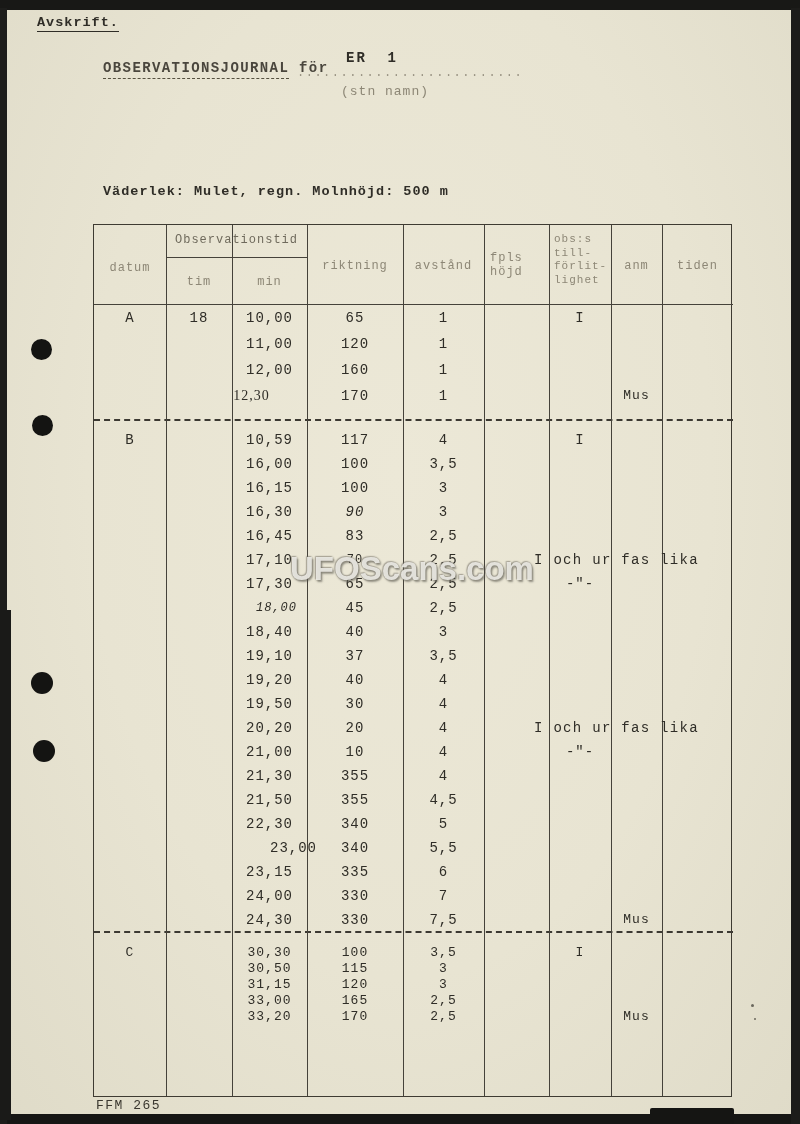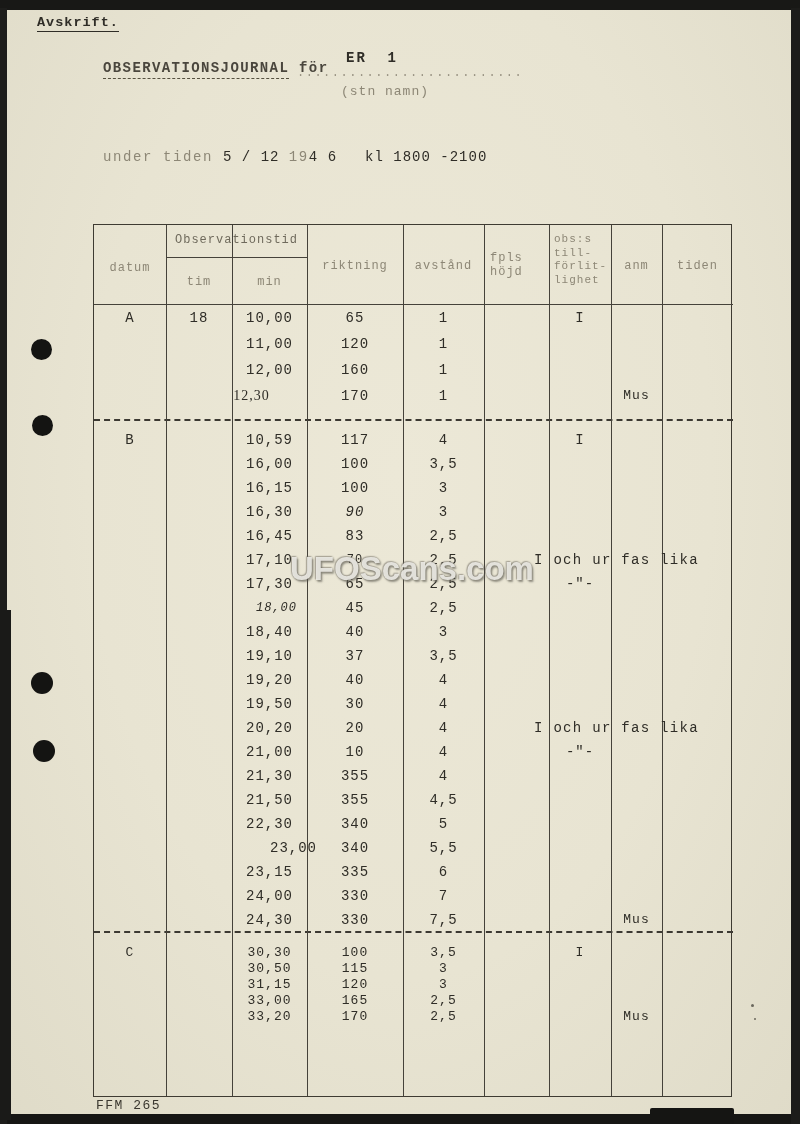--- a/index.html
+++ b/index.html
@@ -73,22 +73,22 @@
   <div class="abs hole" style="left:33px;top:740px;width:22px;height:22px;"></div>
 
   <div class="abs avskrift typed">Avskrift.</div>
 
   <div class="abs title-line"><span class="title-underline">OBSERVATIONSJOURNAL</span><span class="pre"> för</span></div>
 
   <div class="abs station pre">ER  1</div>
   <div class="abs dots">..........................</div>
   <div class="abs caption faint">(stn namn)</div>
 
-  <div class="abs period"><span class="faint pre">under tiden </span><span class="typed pre">5 / 12 </span><span class="faint pre">19</span><span class="typed pre">4 6</span><span class="typed pre" style="margin-left:28px;">kl 1800 -2100</span></div>
-
+
+  <div class="abs weather">Väderlek: Mulet, regn. Molnhöjd: 500 m</div>
 
   <div class="abs tbl" id="obs-table">
 
     <div class="hline" style="left:0;top:79px;width:639px;"></div>
     <div class="hline" style="left:72px;top:32px;width:141px;"></div>
 
     <div class="hdash" style="left:0;top:194px;width:639px;"></div>
     <div class="hdash" style="left:0;top:706px;width:639px;"></div>
 
     <div class="hdr faint" style="left:0;top:36px;width:72px;">datum</div>

